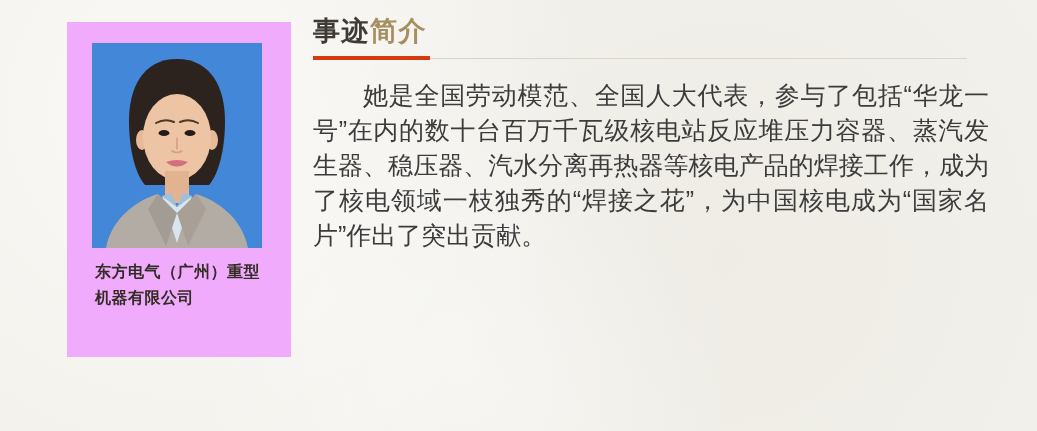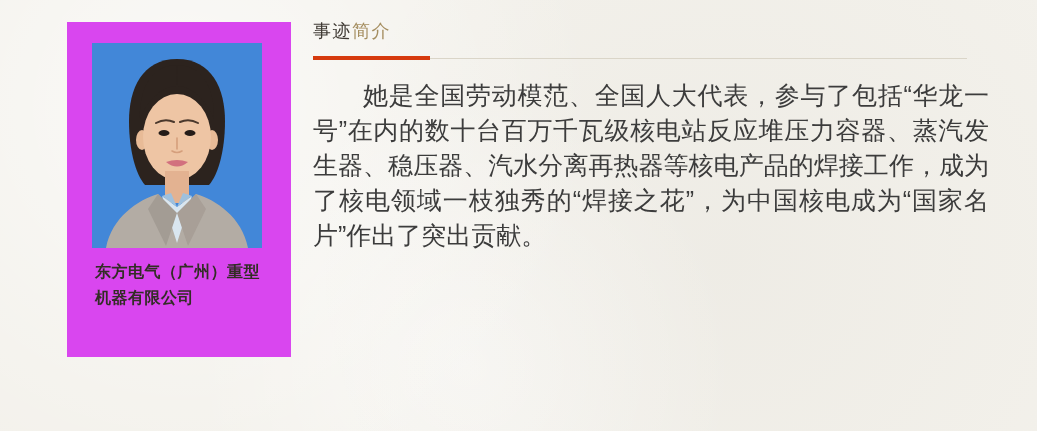--- a/index.html
+++ b/index.html
@@ -14,21 +14,21 @@
       radial-gradient(circle at 70% 60%, rgba(120,110,90,0.04), transparent 55%),
       radial-gradient(circle at 45% 85%, rgba(255,255,255,0.5), transparent 40%);
     font-family: "Liberation Sans", "DejaVu Sans", sans-serif;
   }
 
   
   .profile-card {
     position: absolute;
     left: 67px; top: 22px;
     width: 224px; height: 335px;
-    background: #d946ef;
+    background: #f0abfc;
   }
   .photo {
     position: absolute;
     left: 25px; top: 21px;
     width: 170px; height: 205px;
     overflow: hidden;
   }
   .photo svg { display: block; }
   .company {
     position: absolute;
@@ -42,23 +42,23 @@
   }
 
   
   .content {
     position: absolute;
     left: 313px; top: 0;
     width: 676px;
   }
   .section-title {
     margin: 16px 0 0 0;
-    font-size: 18px;
+    font-size: 27px;
     line-height: 30px;
-    font-weight: normal;
+    font-weight: bold;
     letter-spacing: 1.5px;
   }
   .t-dark { color: #3f3a34; }
   .t-gold { color: #a58e60; }
 
   .divider {
     position: relative;
     margin-top: 10px;
     height: 4px;
   }

